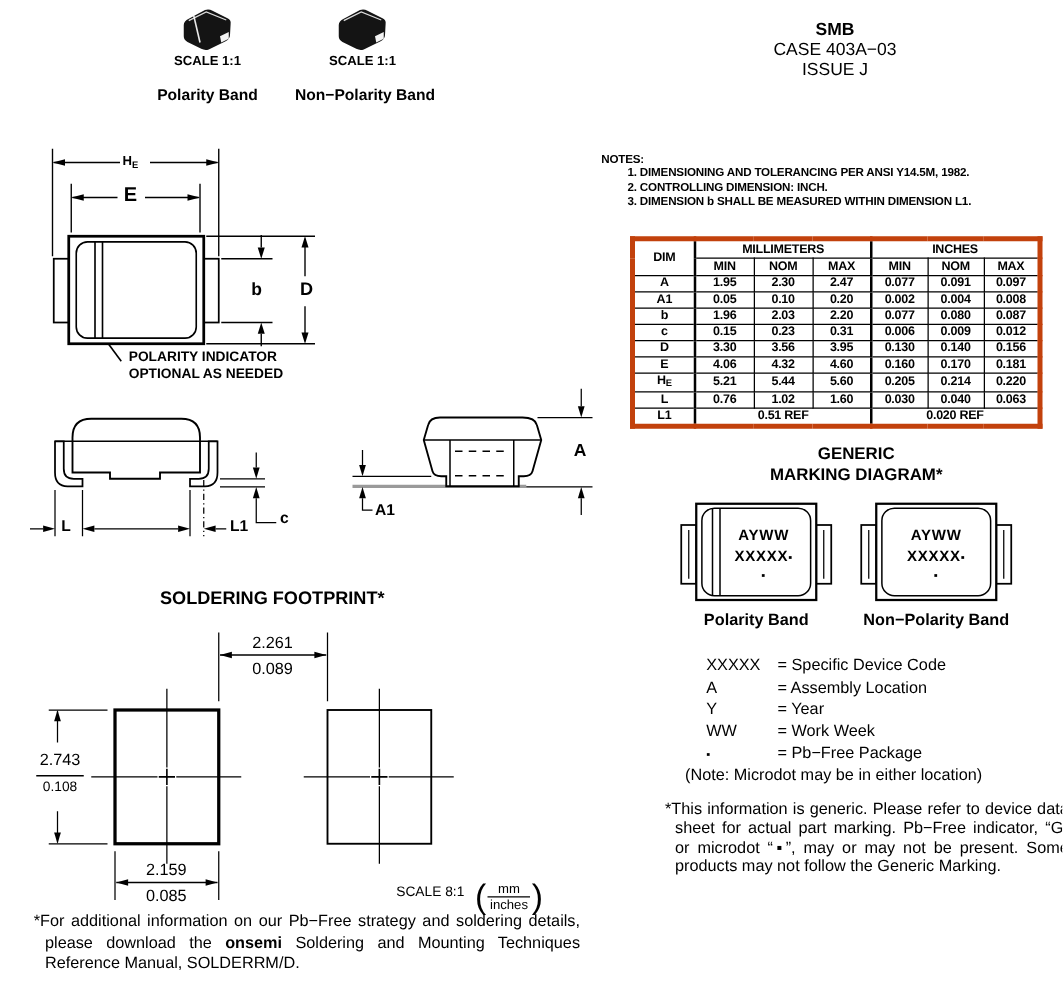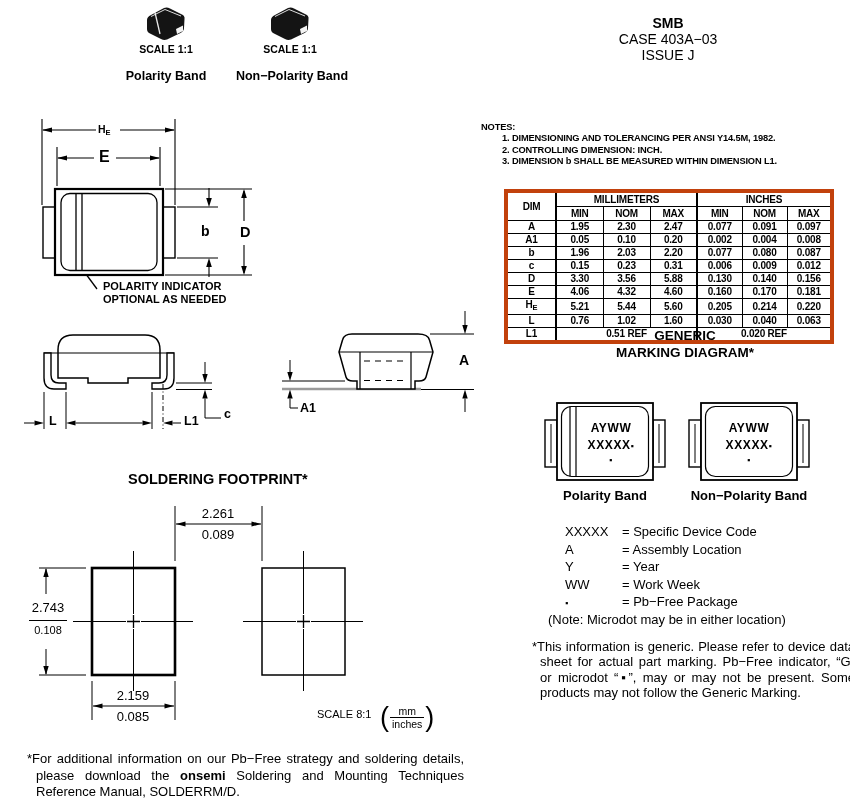--- a/index.html
+++ b/index.html
@@ -122,21 +122,21 @@
       <td>0.23</td>
       <td>0.31</td>
       <td class="tl">0.006</td>
       <td>0.009</td>
       <td>0.012</td>
     </tr>
     <tr>
       <td>D</td>
       <td class="tl">3.30</td>
       <td>3.56</td>
-      <td>5.88</td>
+      <td>3.95</td>
       <td class="tl">0.130</td>
       <td>0.140</td>
       <td>0.156</td>
     </tr>
     <tr>
       <td>E</td>
       <td class="tl">4.06</td>
       <td>4.32</td>
       <td>4.60</td>
       <td class="tl">0.160</td>
@@ -293,21 +293,21 @@
   <span class="abs" style="left:317px;top:708px;font-size:11px">SCALE 8:1</span>
   <div class="units">
     <span class="paren">(</span>
     <span class="ufrac">
       <div>mm</div>
       <div class="den">inches</div>
     </span>
     <span class="paren">)</span>
   </div>
 
-  <div class="blk" style="left:560px;top:328px;width:250px;font-size:13.5px;font-weight:bold;line-height:16.5px">
+  <div class="blk" style="left:560px;top:355px;width:250px;font-size:13.5px;font-weight:bold;line-height:16.5px">
     <div>GENERIC</div>
     <div>MARKING DIAGRAM*</div>
   </div>
 
   <svg class="draw" style="left:540px;top:398px" width="130" height="85" viewBox="540 398 130 85">
     <g stroke="#000" fill="#fff">
       <rect x="545" y="420" width="12" height="47" stroke-width="1.4"></rect>
       <rect x="653" y="420" width="12" height="47" stroke-width="1.4"></rect>
       <rect x="557" y="403" width="96" height="77" stroke-width="1.8"></rect>
       <rect x="561.5" y="406.5" width="87" height="70" rx="10" stroke-width="1.2"></rect>
@@ -347,17 +347,17 @@
     <div><span class="term">XXXXX</span><span>= Specific Device Code</span></div>
     <div><span class="term">A</span><span>= Assembly Location</span></div>
     <div><span class="term">Y</span><span>= Year</span></div>
     <div><span class="term">WW</span><span>= Work Week</span></div>
     <div><span class="term" style="font-size:9px">▪</span><span>= Pb−Free Package</span></div>
   </div>
   <div class="abs" style="left:548px;top:612px;font-size:13px">(Note: Microdot may be in either location)</div>
 
   <div class="fnote hang" style="left:532px;top:639px;width:315px;line-height:15.3px">*This information is generic. Please refer to device data sheet for actual part marking. Pb−Free indicator, “G” or microdot “▪”, may or may not be present. Some products may not follow the Generic Marking.</div>
 
-  <div class="fnote" style="left:27px;top:751px;width:428px;line-height:16.5px;padding-left:9px;text-indent:-9px">
+  <div class="fnote" style="left:27px;top:729px;width:428px;line-height:16.5px;padding-left:9px;text-indent:-9px">
     <span>*For additional information on our Pb−Free strategy and soldering details, please download the </span><b>onsemi</b><span> Soldering and Mounting Techniques Reference Manual, SOLDERRM/D.</span>
   </div>
 
 </div>
 
 </body></html>

